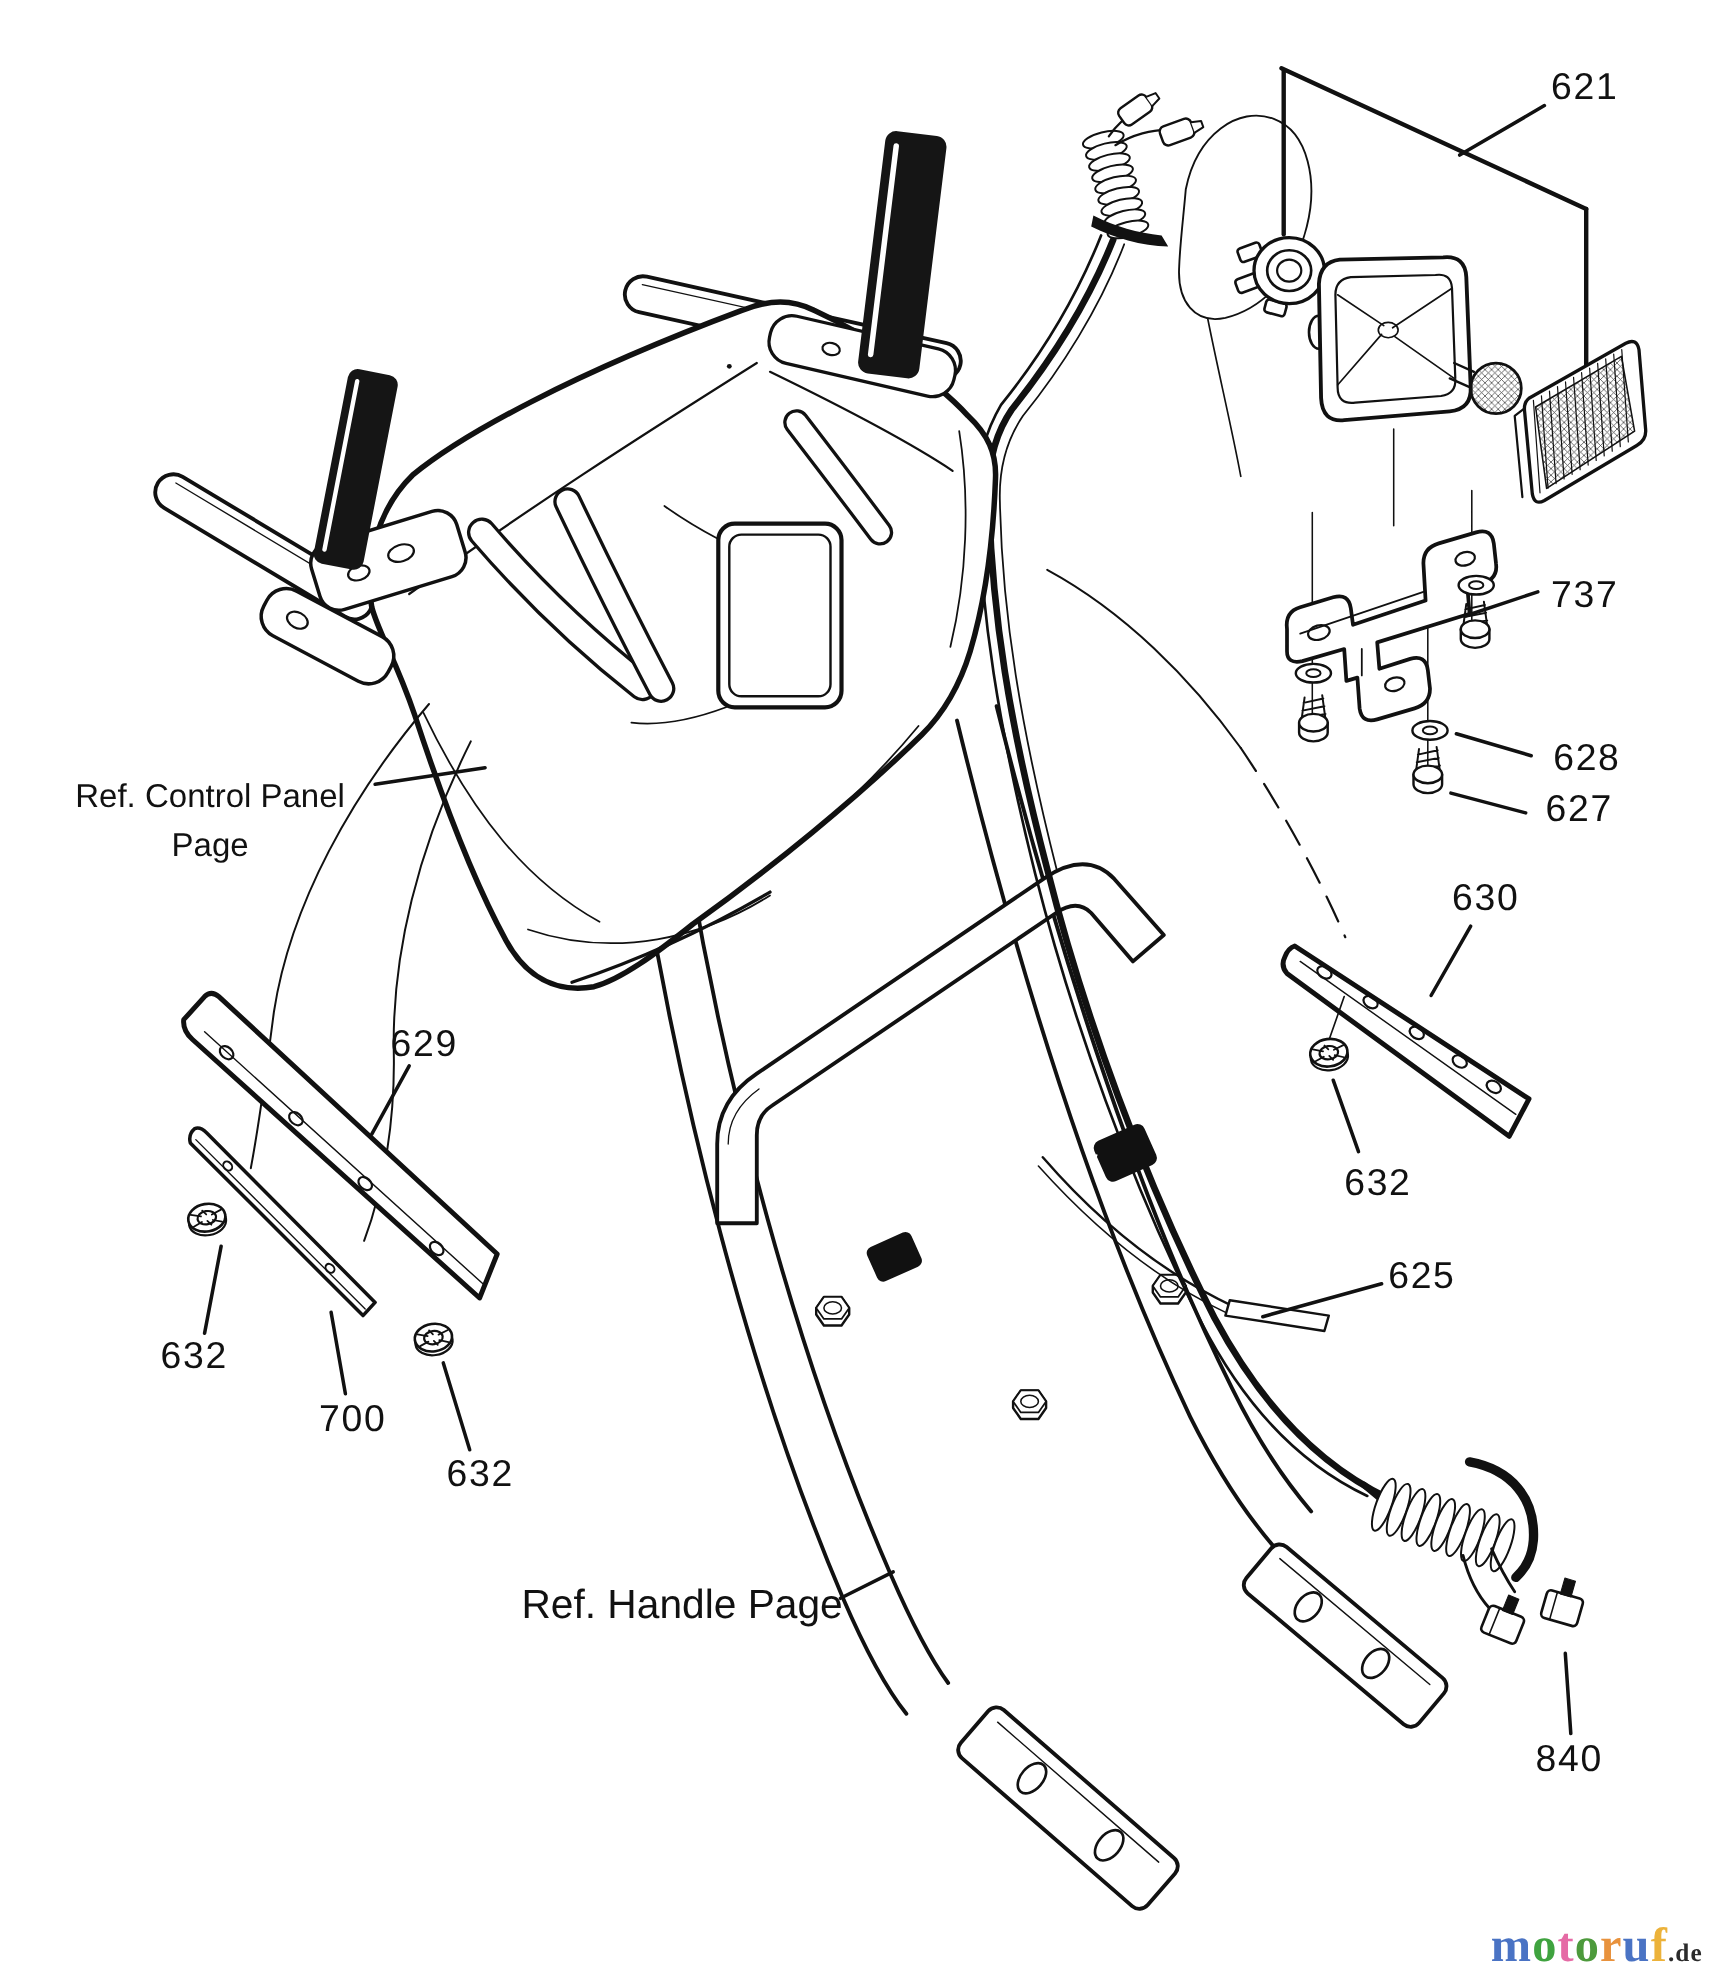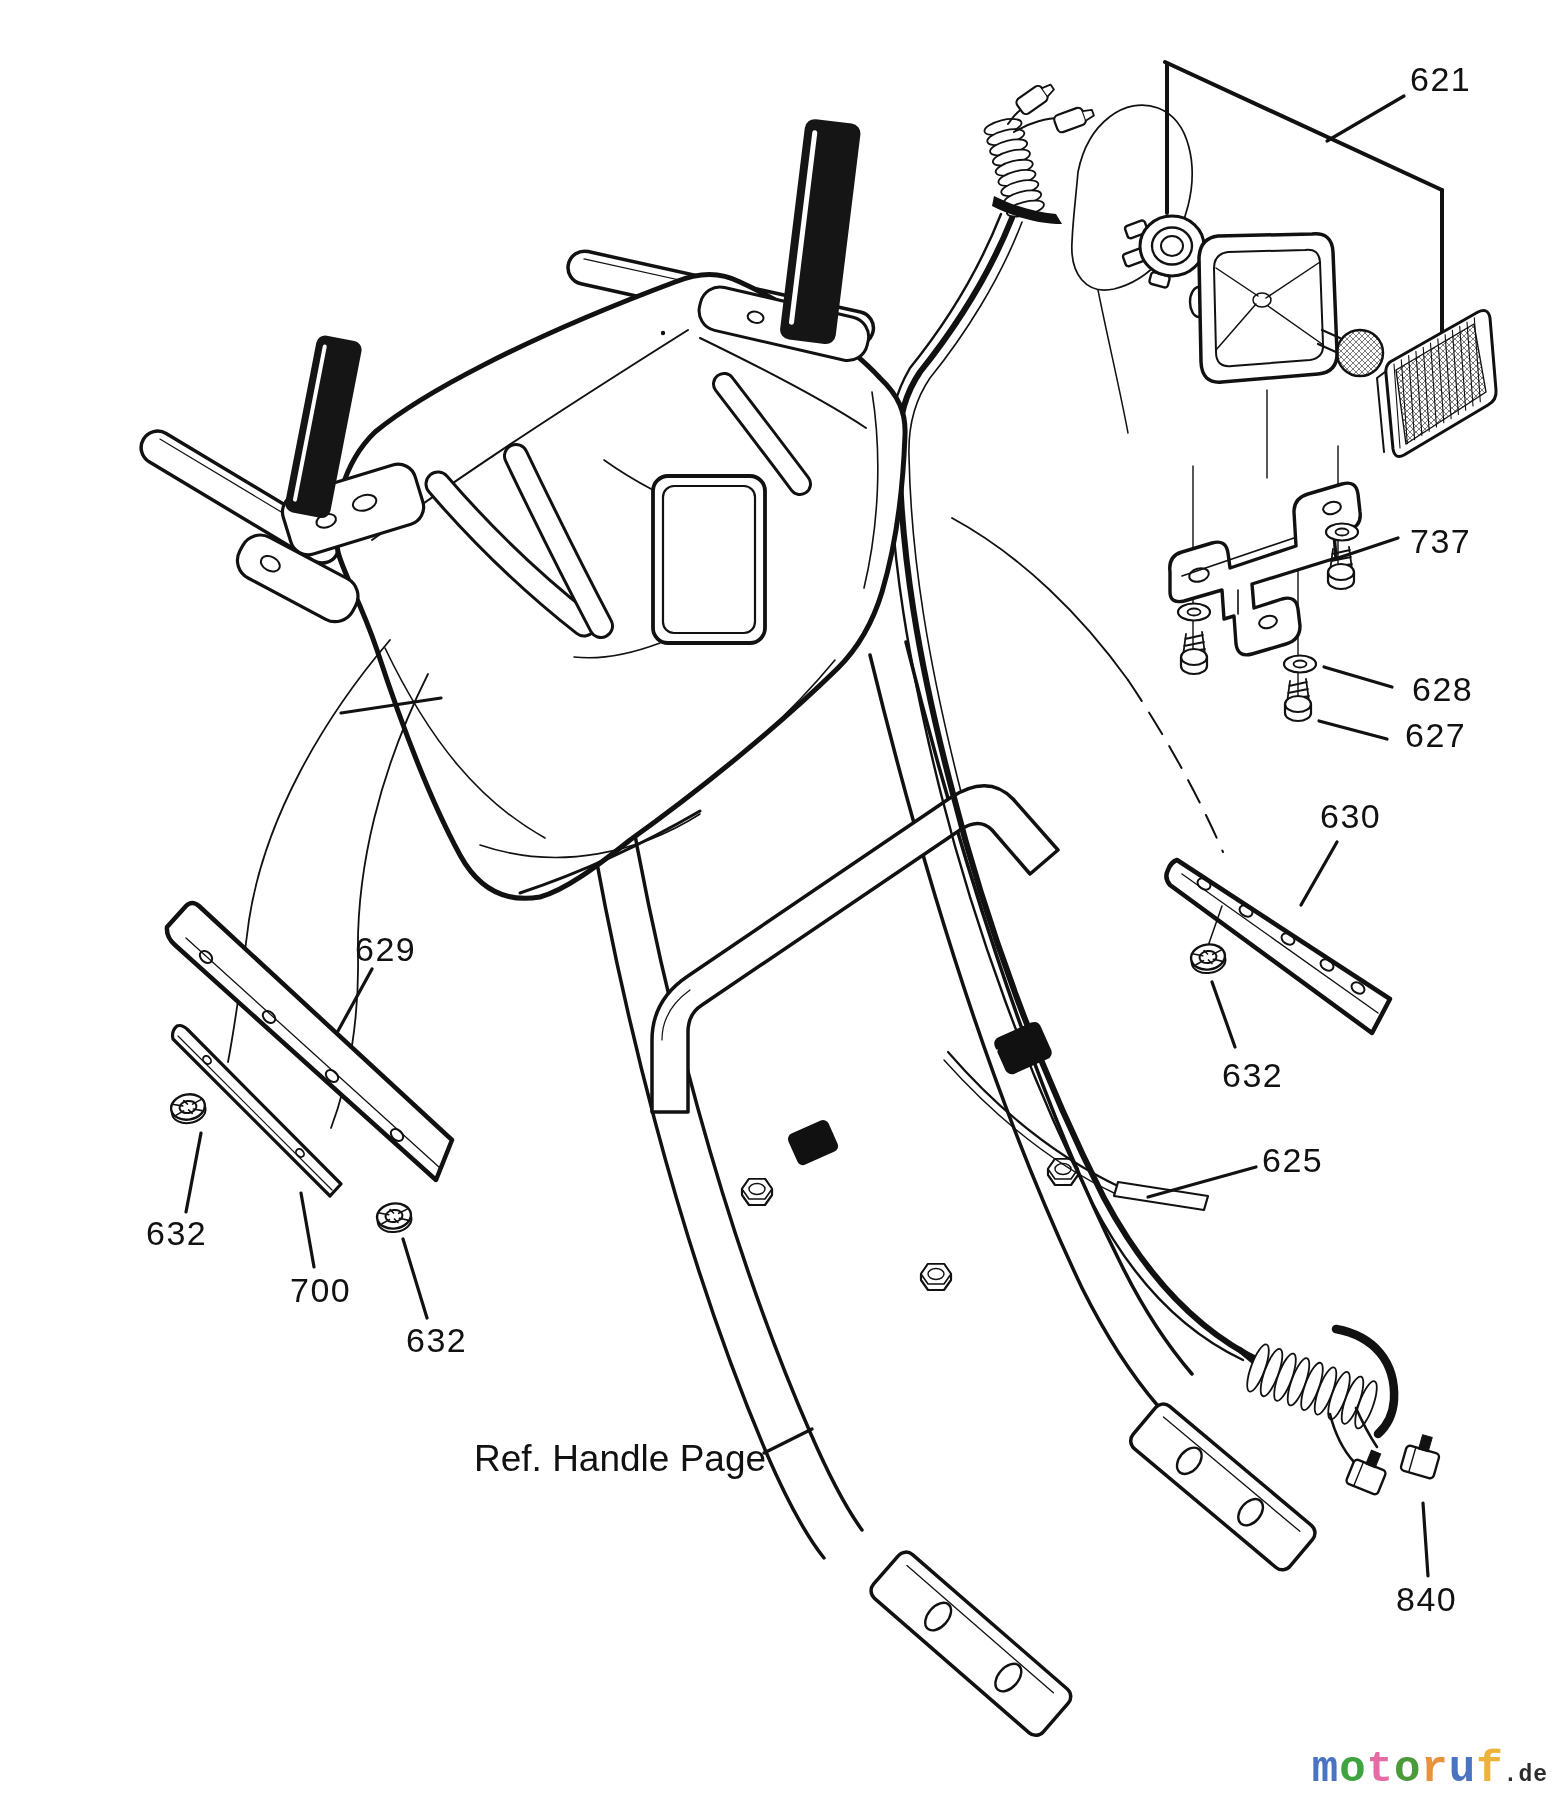--- a/index.html
+++ b/index.html
@@ -2,21 +2,21 @@
 <html><head>
 <meta charset="utf-8">
 <style>
   html,body{margin:0;padding:0;background:#fff;}
   .canvas{position:relative;width:1560px;height:1800px;background:#fff;overflow:hidden;
           font-family:"Liberation Sans",sans-serif;border-radius:21px;}
   .art{position:absolute;left:0;top:0;}
   .callout{position:absolute;font-size:34px;color:#111;letter-spacing:1.5px;white-space:nowrap;}
   .ref{position:absolute;font-size:30px;color:#111;white-space:nowrap;}
   .ref.center{text-align:center;}
-  .wm{position:absolute;right:12px;bottom:6px;font-family:Liberation Mono, monospace;
+  .wm{position:absolute;right:12px;bottom:6px;font-family:Liberation Serif, serif;
       font-weight:bold;font-size:44px;letter-spacing:1px;}
   .wm .suffix{font-size:23px;font-weight:bold;}
 </style>
 </head>
 <body>
 
 <div class="canvas">
 
 <svg class="art" width="1560" height="1800" viewBox="0 0 1560 1800" fill="none" stroke-linecap="round" stroke-linejoin="round">
   <defs>
@@ -329,19 +329,23 @@
 <div class="callout" style="left:1405px;top:716px">627</div>
 <div class="callout" style="left:1320px;top:797px">630</div>
 <div class="callout" style="left:1222px;top:1056px">632</div>
 <div class="callout" style="left:1262px;top:1141px">625</div>
 <div class="callout" style="left:1396px;top:1580px">840</div>
 <div class="callout" style="left:355px;top:930px">629</div>
 <div class="callout" style="left:146px;top:1214px">632</div>
 <div class="callout" style="left:290px;top:1271px">700</div>
 <div class="callout" style="left:406px;top:1321px">632</div>
 
+<div class="ref center" style="left:48px;top:703px;width:286px;line-height:44px">
+  <div>Ref. Control Panel</div>
+  <div>Page</div>
+</div>
 <div class="ref" style="left:474px;top:1438px;font-size:37px">Ref. Handle Page</div>
 
 <div class="wm">
   <span><span style="color: rgb(74, 115, 196);">m</span><span style="color: rgb(63, 163, 63);">o</span><span style="color: rgb(229, 107, 165);">t</span><span style="color: rgb(77, 154, 60);">o</span><span style="color: rgb(232, 146, 61);">r</span><span style="color: rgb(74, 115, 196);">u</span><span style="color: rgb(236, 178, 58);">f</span></span><span class="suffix" style="color: rgb(43, 43, 43);">.de</span>
 </div>
 
 </div>
 
 </body></html>

